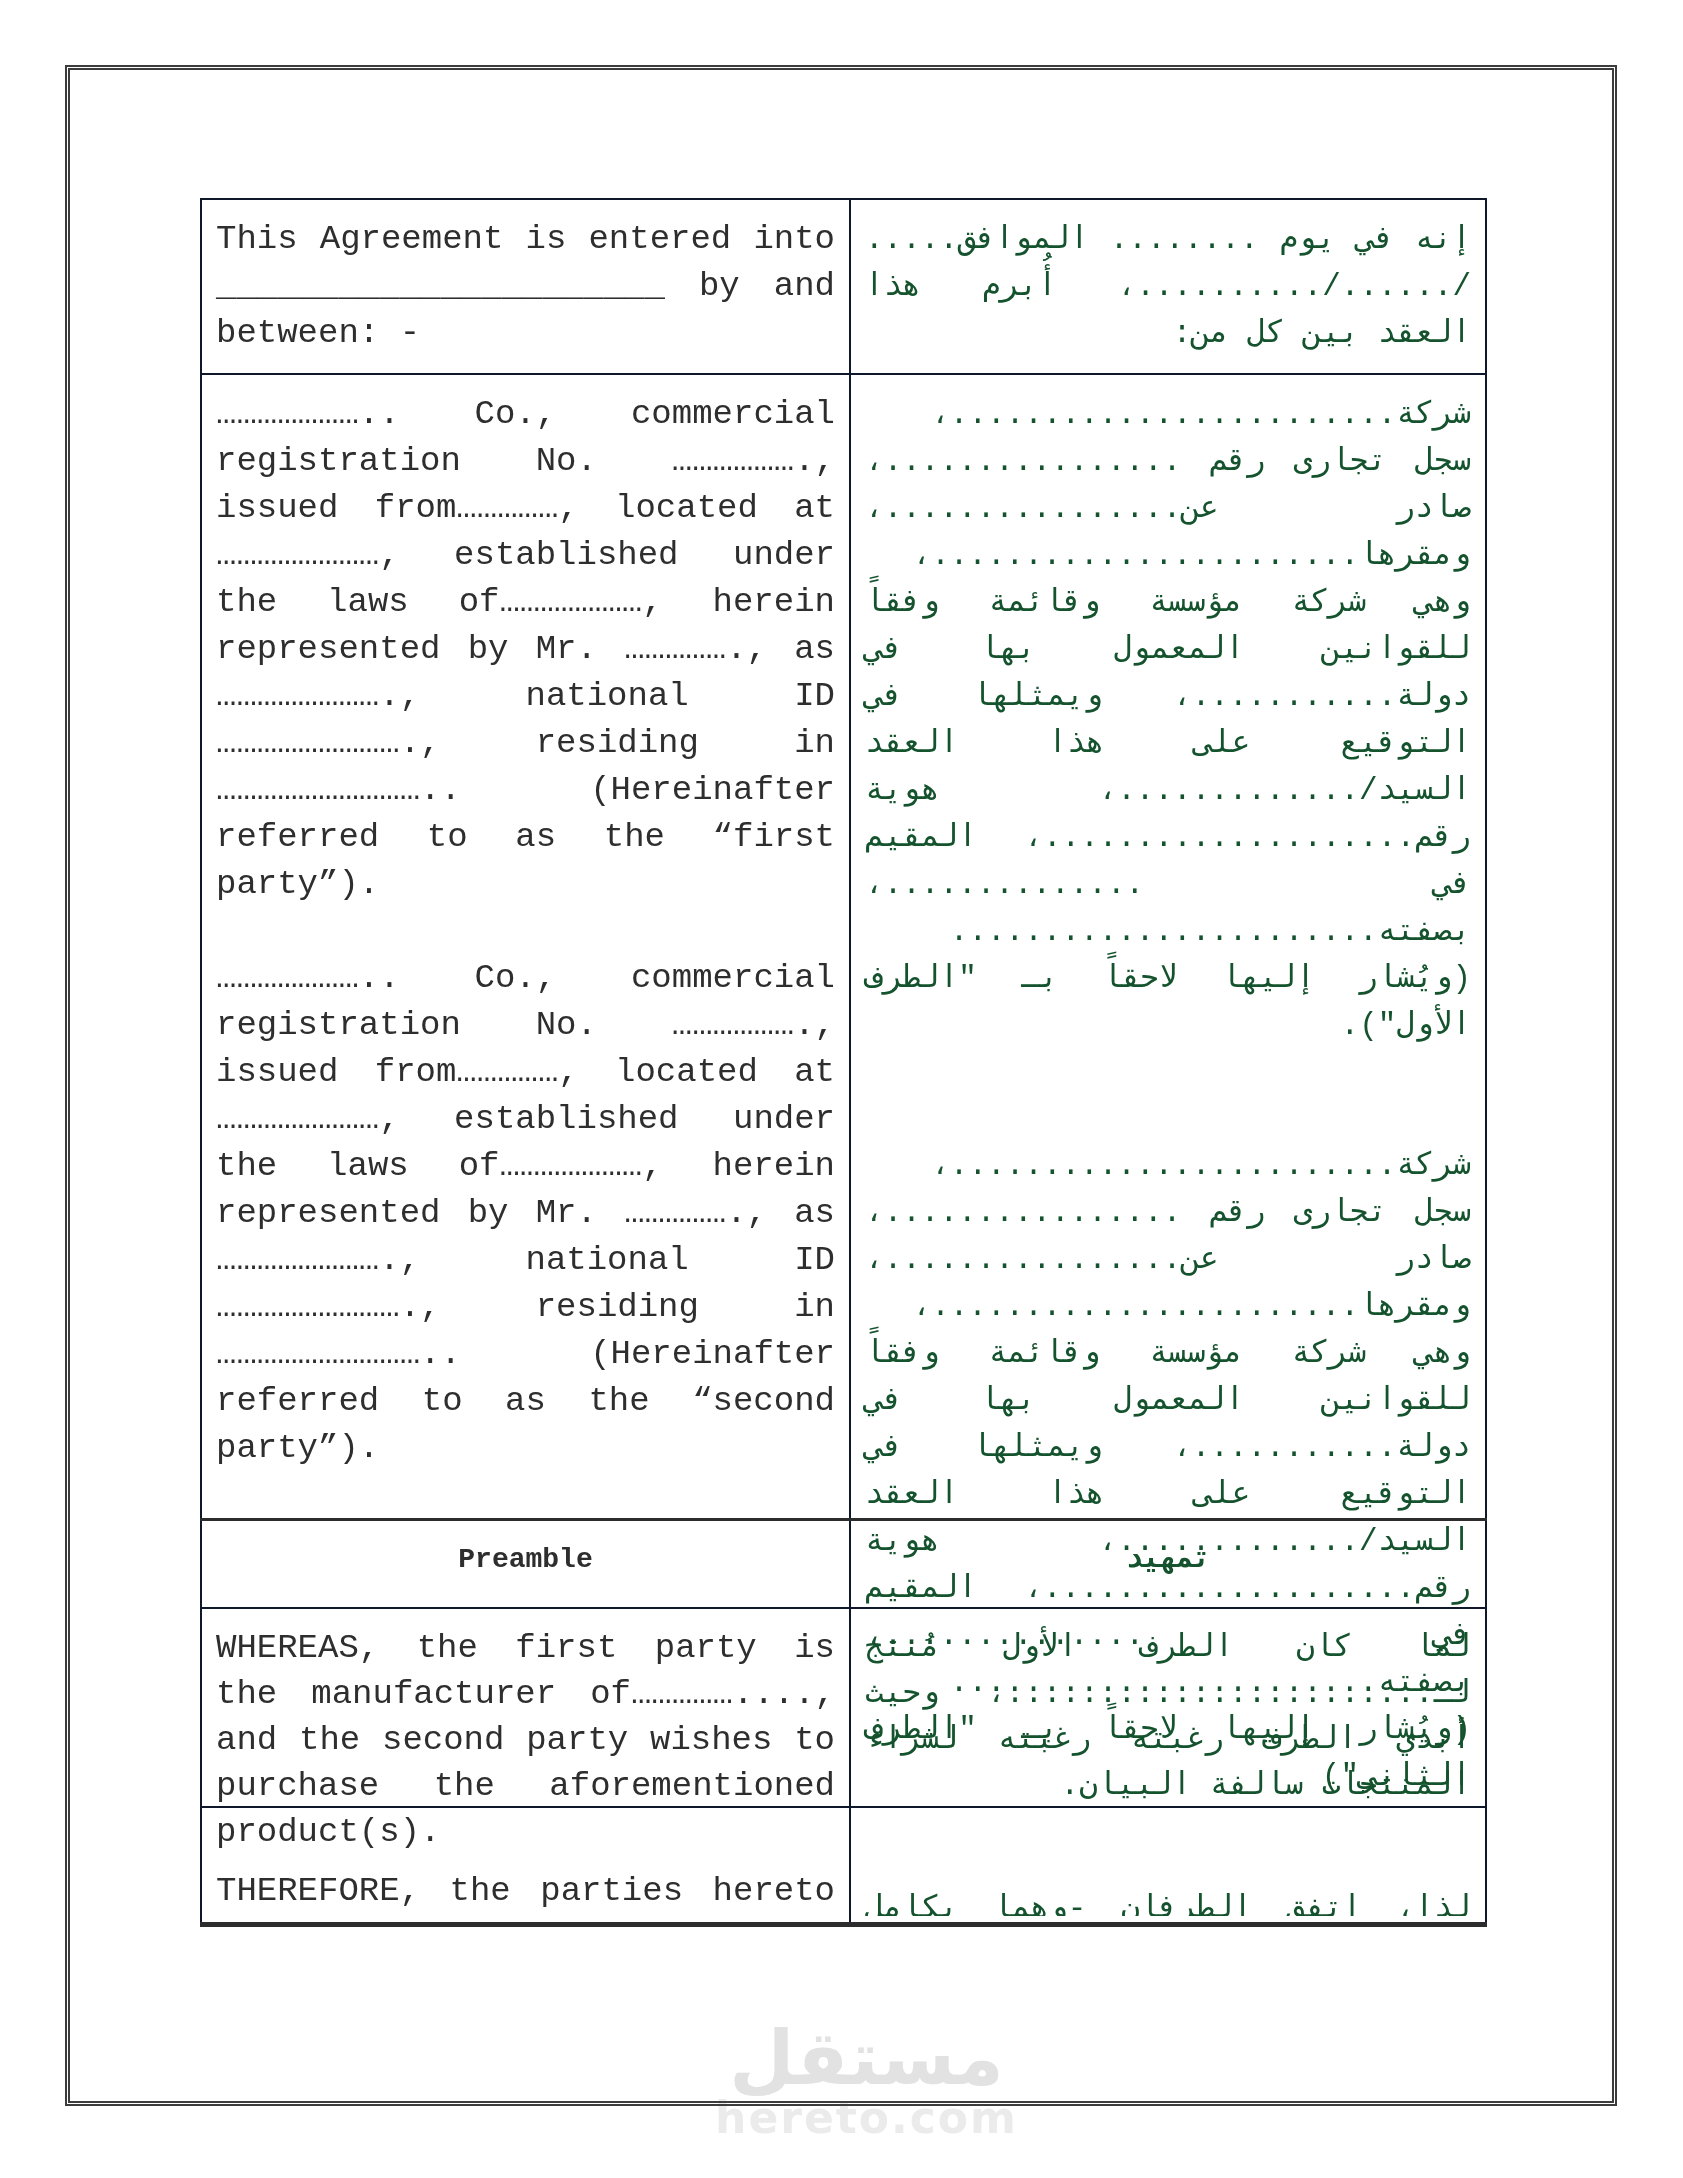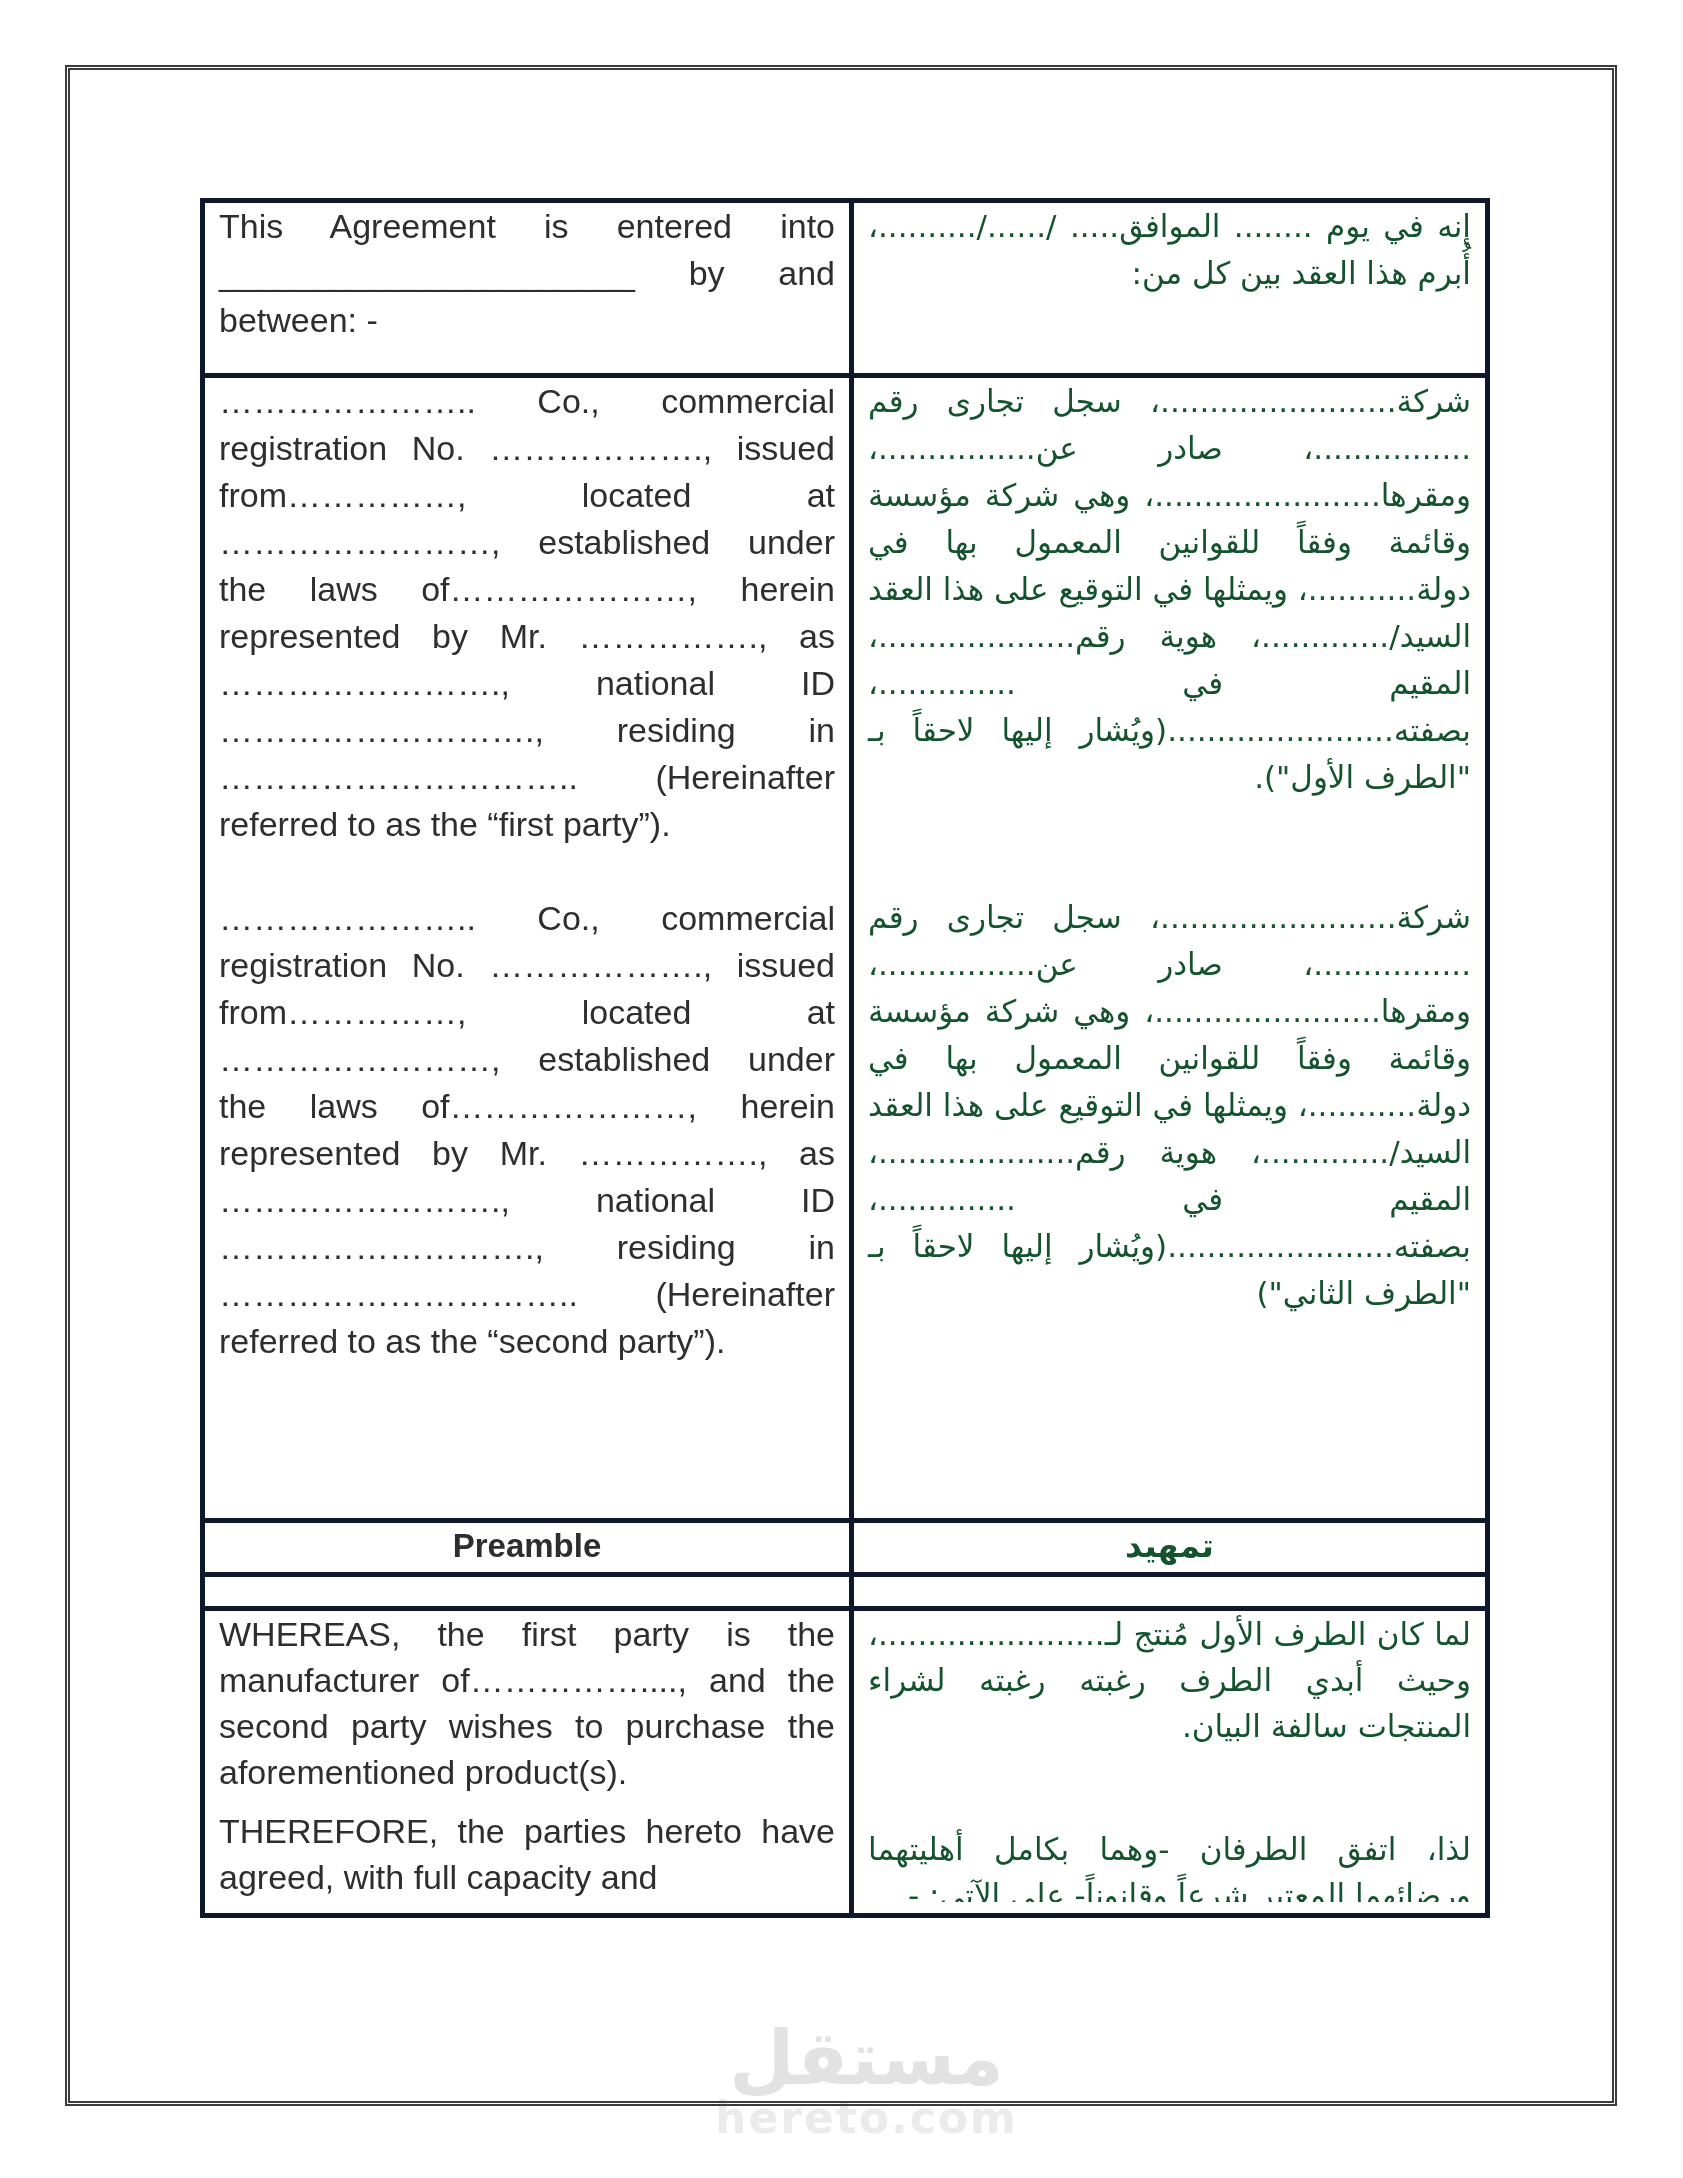--- a/index.html
+++ b/index.html
@@ -38,24 +38,25 @@
 
   .doc-table {
     position:absolute; left:200px; width:1285px;
     border-collapse:collapse; table-layout:fixed;
     z-index:1; background:transparent;
   }
   .t1 { top:198px; }
   .t2 { top:1518px; border-bottom:5px solid #2c2c2c; border-top:3px solid #2c2c2c; }
 
   .doc-table td {
-    border:5px solid #0f172a;
+    border:2px solid #0f172a;
     vertical-align:top;
-    padding:0 14px 6px 14px;
+    padding:16px 14px 6px 14px;
     box-sizing:border-box;
+    font-family:Liberation Mono, monospace;
   }
   .col-en { width:649px; }
   .col-ar { width:636px; }
 
   .en {
     direction:ltr;
     font-family:"Liberation Sans", sans-serif;
     font-size:34px; line-height:47px;
     text-align:justify;
     color:#2e2e2e;
@@ -78,21 +79,21 @@
   .t2 .row-body td { height:307px; }
   .t2 .clip { height:291px; overflow:hidden; }
   .t2 .en { line-height:46px; }
   .t2 .ar { line-height:46px; }
   .t2 .en .gap { margin-top:13px; }
   .t2 .ar .gap { margin-top:77px; }
 
   .hd {
     font-weight:bold;
     text-align:center;
-    font-size:33px;
+    font-size:28px;
   }
 </style>
 </head>
 <body>
 
 <div class="watermark">
   <div class="wm-logo">مستقل</div>
   <div class="wm-domain">hereto.com</div>
 </div>
 

